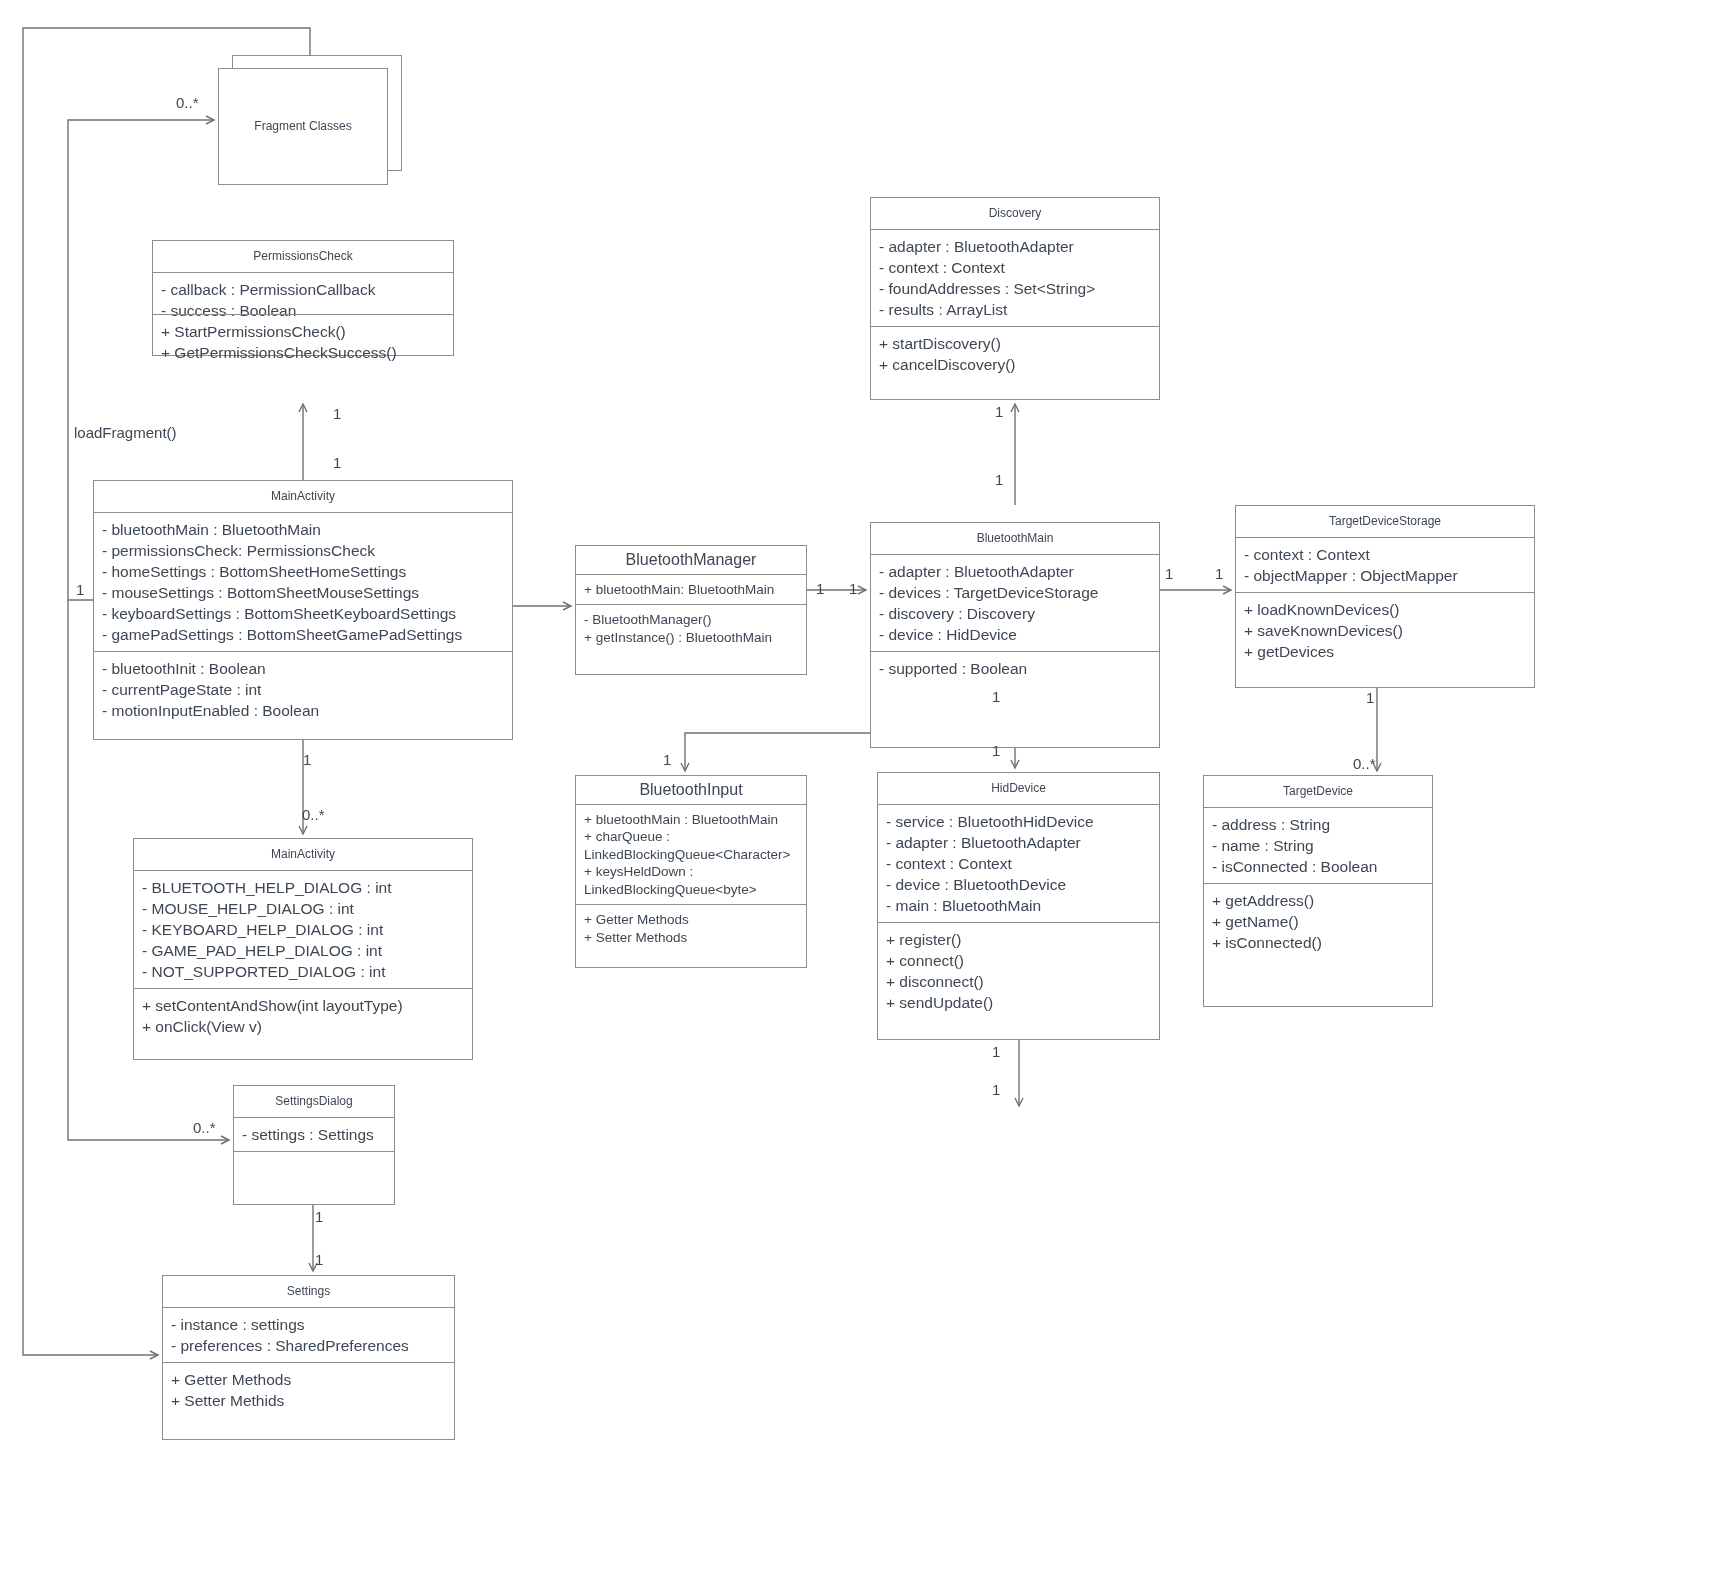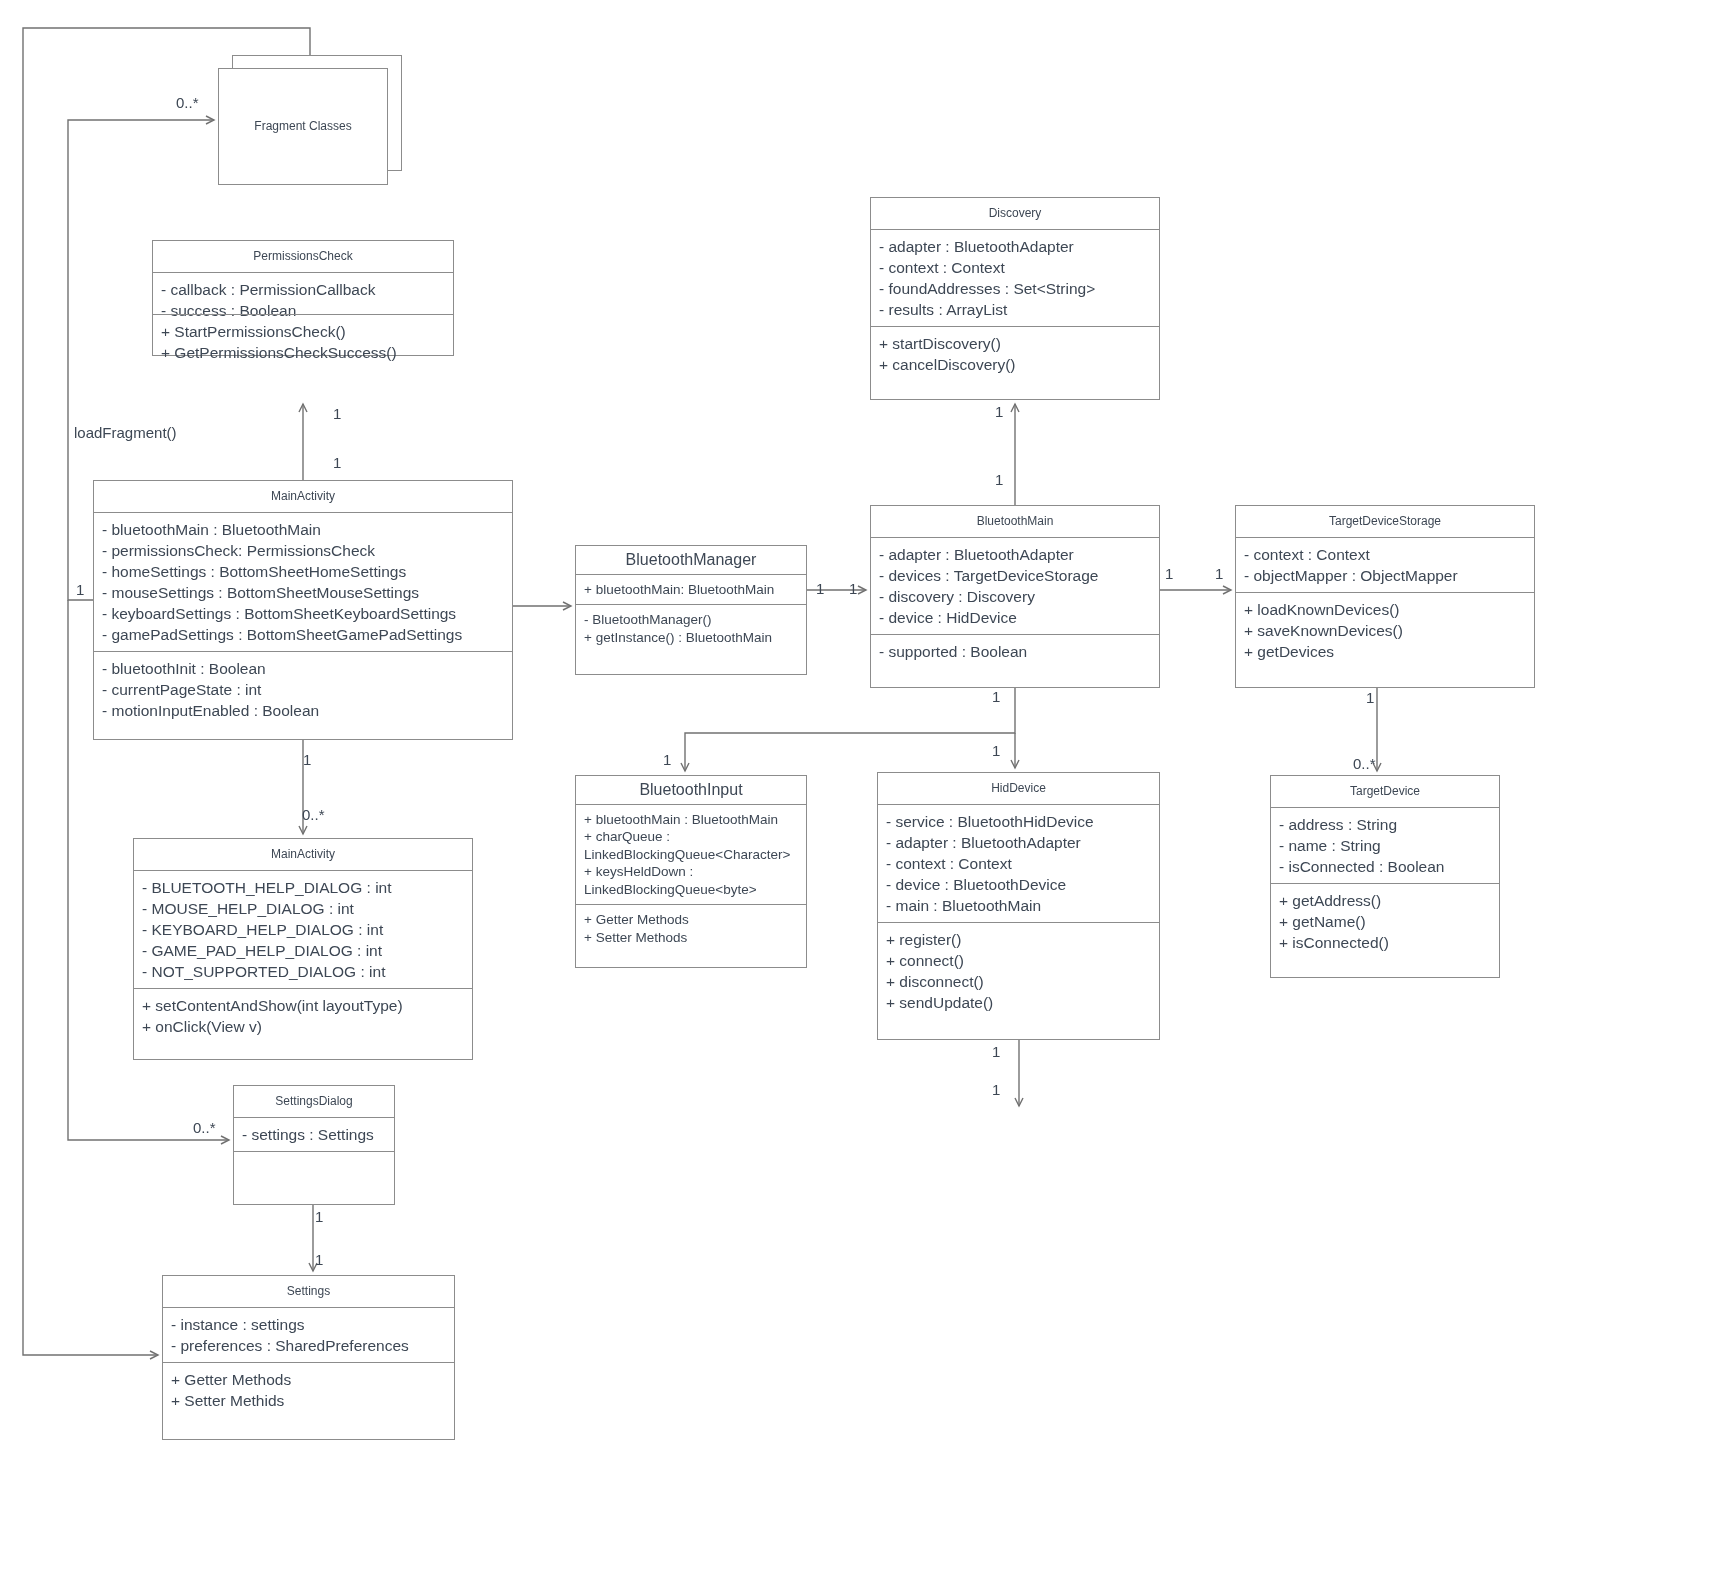--- a/index.html
+++ b/index.html
@@ -85,21 +85,21 @@
 + cancelDiscovery()</div>
   </div>
 
   <div class="cls sm" style="left:575px;top:545px;width:232px;height:130px">
     <div class="ct">BluetoothManager</div>
     <div class="cc">+ bluetoothMain: BluetoothMain</div>
     <div class="cc grow">- BluetoothManager()
 + getInstance() : BluetoothMain</div>
   </div>
 
-  <div class="cls" style="left:870px;top:505px;width:290px;height:183px">
+  <div class="cls" style="left:870px;top:522px;width:290px;height:226px">
     <div class="ct">BluetoothMain</div>
     <div class="cc">- adapter : BluetoothAdapter
 - devices : TargetDeviceStorage
 - discovery : Discovery
 - device : HidDevice</div>
     <div class="cc grow">- supported : Boolean</div>
   </div>
 
   <div class="cls" style="left:1235px;top:505px;width:300px;height:183px">
     <div class="ct">TargetDeviceStorage</div>
@@ -136,21 +136,21 @@
 - adapter : BluetoothAdapter
 - context : Context
 - device : BluetoothDevice
 - main : BluetoothMain</div>
     <div class="cc grow">+ register()
 + connect()
 + disconnect()
 + sendUpdate()</div>
   </div>
 
-  <div class="cls" style="left:1270px;top:775px;width:230px;height:203px">
+  <div class="cls" style="left:1203px;top:775px;width:230px;height:232px">
     <div class="ct">TargetDevice</div>
     <div class="cc">- address : String
 - name : String
 - isConnected : Boolean</div>
     <div class="cc grow">+ getAddress()
 + getName()
 + isConnected()</div>
   </div>
 
   <div class="cls" style="left:233px;top:1085px;width:162px;height:120px">

